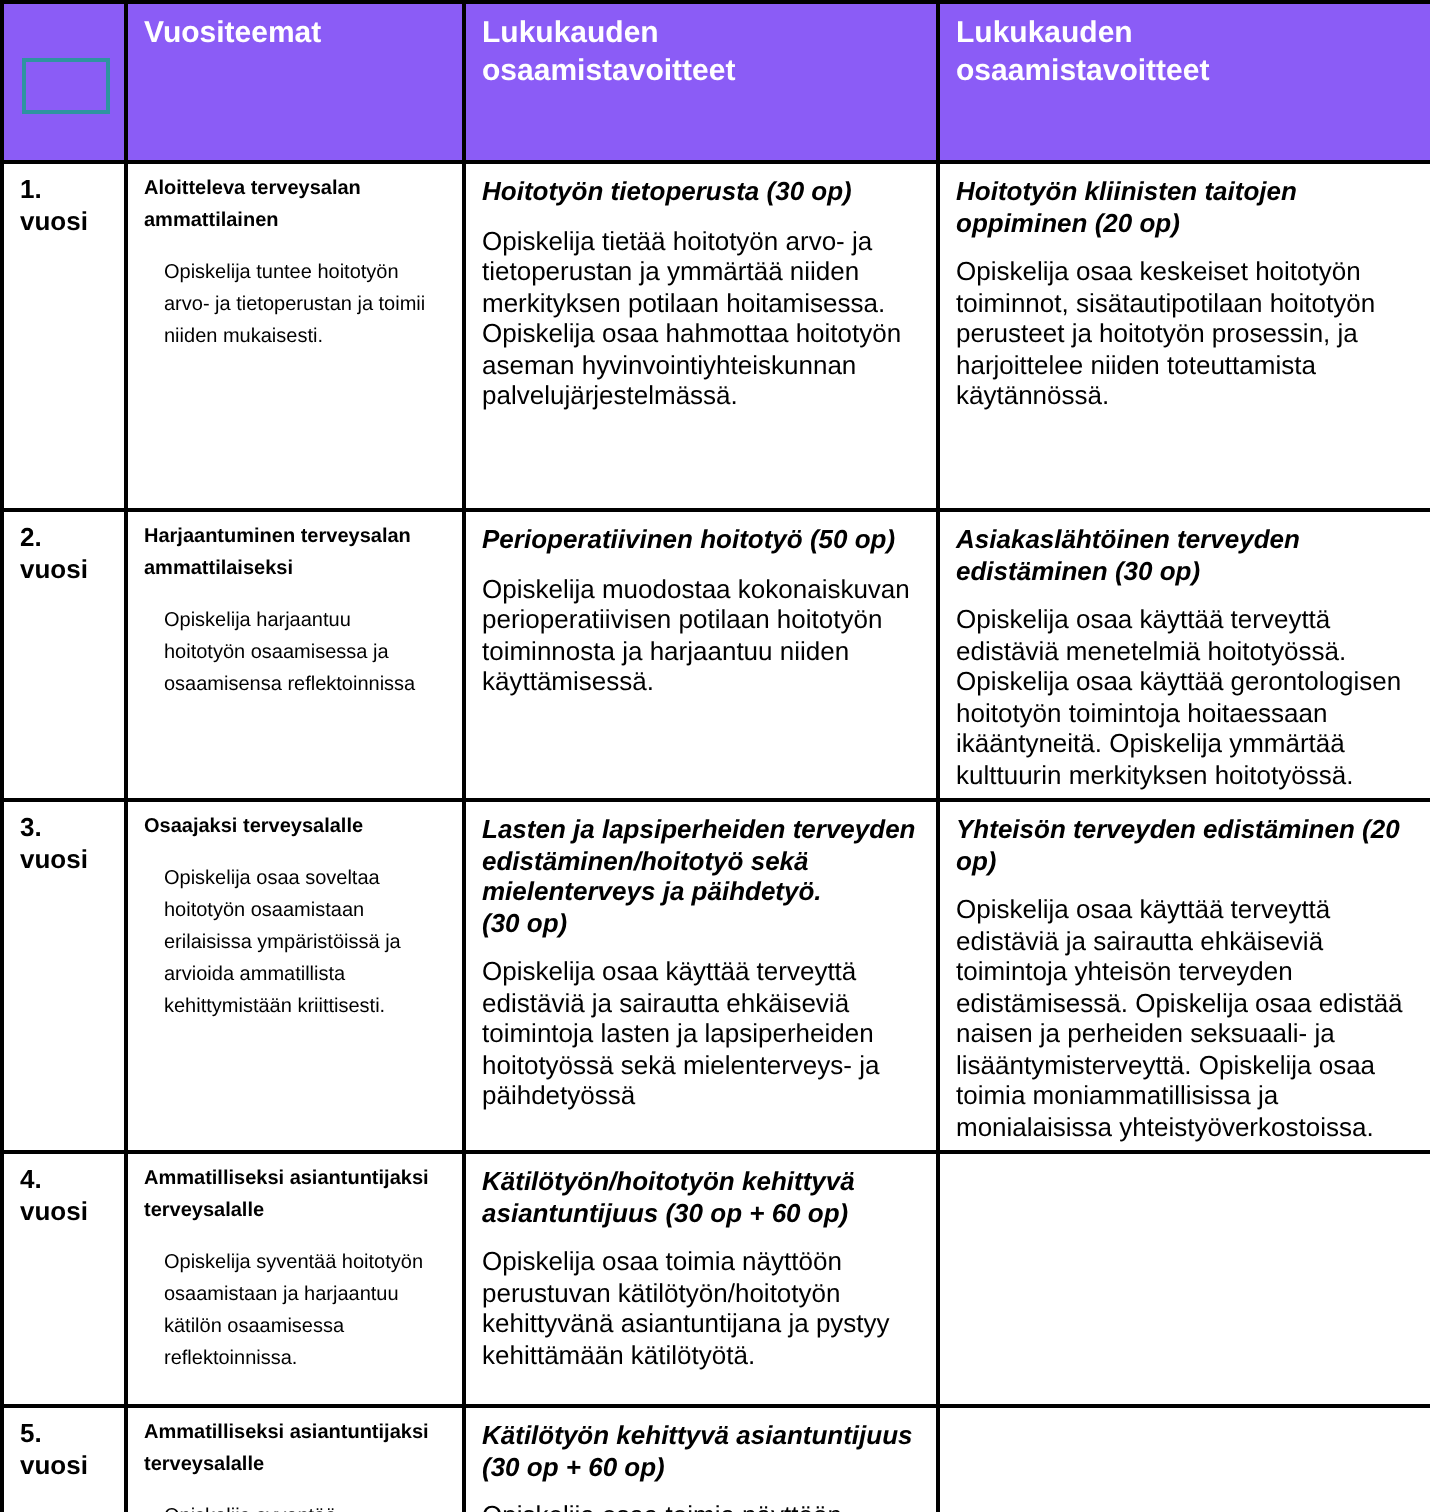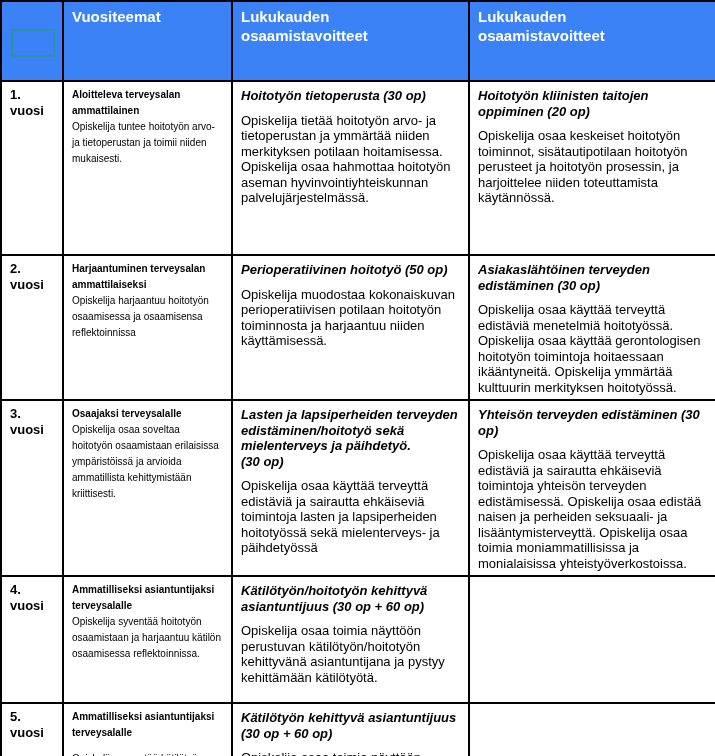--- a/index.html
+++ b/index.html
@@ -28,21 +28,21 @@
     overflow: hidden;
   }
   
   col.c-year { width: 62px; }
   col.c-theme { width: 169px; }
   col.c-sem1 { width: 237px; }
   col.c-sem2 { width: 247px; }
 
   
   thead th {
-    background: #3b82f6;
+    background: #8b5cf6;
     color: #ffffff;
     text-align: left;
     font-size: 15px;
     font-weight: bold;
     line-height: 19px;
     height: 46px;
     padding-top: 5px;
     white-space: pre-line;
   }
   .empty-box {
@@ -61,21 +61,21 @@
 
   
   td.theme-cell {
     font-size: 10px;
     line-height: 16px;
   }
   .theme-title {
     font-weight: bold;
     white-space: pre-line;
   }
-  .theme-body { margin: 0; }
+  .theme-body { margin: 10px; }
   .theme-body.gap { margin-top: 10px; }
 
   
   td.sem-cell {
     font-size: 13px;
     line-height: 15.5px;
   }
   .sem-title {
     font-weight: bold;
     font-style: italic;
@@ -150,21 +150,21 @@
         <td class="theme-cell">
           <div class="theme-title">Osaajaksi terveysalalle</div>
           <div class="theme-body">Opiskelija osaa soveltaa hoitotyön osaamistaan erilaisissa ympäristöissä ja arvioida ammatillista kehittymistään kriittisesti.</div>
         </td>
         <td class="sem-cell">
           <div class="sem-title">Lasten ja lapsiperheiden terveyden edistäminen/hoitotyö sekä mielenterveys ja päihdetyö.
 (30 op)</div>
           <div class="sem-body">Opiskelija osaa käyttää terveyttä edistäviä ja sairautta ehkäiseviä toimintoja lasten ja lapsiperheiden hoitotyössä sekä mielenterveys- ja päihdetyössä</div>
         </td>
         <td class="sem-cell">
-          <div class="sem-title">Yhteisön terveyden edistäminen (30 op)</div>
+          <div class="sem-title">Yhteisön terveyden edistäminen (20 op)</div>
           <div class="sem-body">Opiskelija osaa käyttää terveyttä edistäviä ja sairautta ehkäiseviä toimintoja yhteisön terveyden edistämisessä. Opiskelija osaa edistää naisen ja perheiden seksuaali- ja lisääntymisterveyttä. Opiskelija osaa toimia moniammatillisissa ja monialaisissa yhteistyöverkostoissa.</div>
         </td>
       </tr>
       <tr class="row-4">
         <td class="year-cell">4. vuosi</td>
         <td class="theme-cell">
           <div class="theme-title">Ammatilliseksi asiantuntijaksi terveysalalle</div>
           <div class="theme-body">Opiskelija syventää hoitotyön osaamistaan ja harjaantuu kätilön osaamisessa reflektoinnissa.</div>
         </td>
         <td class="sem-cell">

